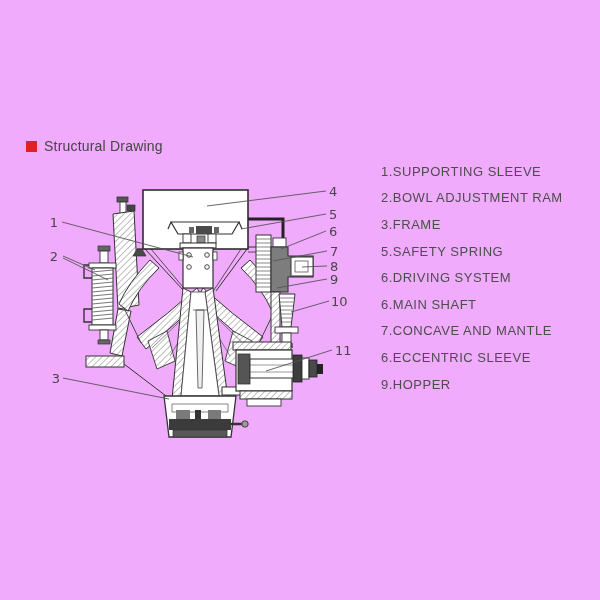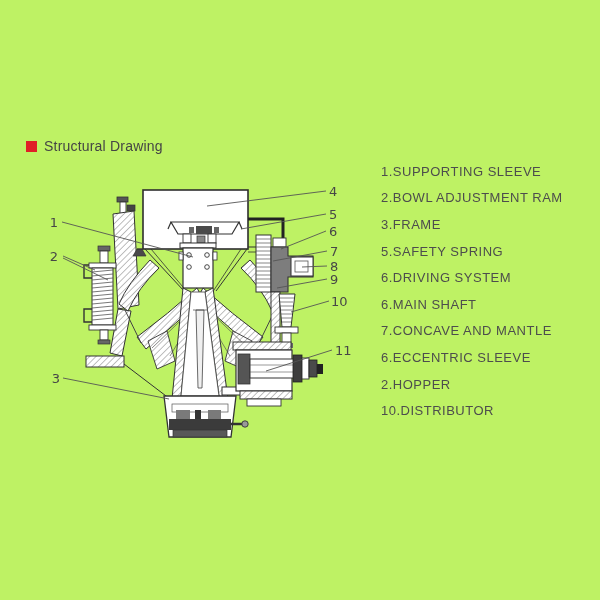--- a/index.html
+++ b/index.html
@@ -1,16 +1,16 @@
 <!DOCTYPE html>
 <html><head>
 <meta charset="utf-8">
 <style>
   html,body{margin:0;padding:0;background:#ffffff;}
-  .page{position:relative;width:600px;height:600px;background:#bef264;overflow:hidden;
+  .page{position:relative;width:600px;height:600px;background:#f0abfc;overflow:hidden;
         font-family:"Liberation Sans",sans-serif;}
   .header{position:absolute;left:26px;top:140px;display:flex;align-items:center;gap:7px;}
   .header .bullet{width:11px;height:11px;flex:0 0 auto;}
   .header .title{font-size:14px;font-weight:400;color:#454545;letter-spacing:.2px;line-height:12px;}
   .parts{position:absolute;left:381px;top:158px;width:210px;}
   .part-item{height:26.6px;display:flex;align-items:center;font-size:13px;color:#4d4d4d;
              letter-spacing:.5px;white-space:nowrap;}
   .diagram{position:absolute;left:40px;top:175px;width:312px;height:290px;}
   svg text{font-family:"DejaVu Sans",sans-serif;font-size:13px;fill:#474747;}
 </style>
@@ -28,22 +28,21 @@
 
   <div class="parts">
     <div class="part-item">1.SUPPORTING SLEEVE</div>
     <div class="part-item">2.BOWL ADJUSTMENT RAM</div>
     <div class="part-item">3.FRAME</div>
     <div class="part-item">5.SAFETY SPRING</div>
     <div class="part-item">6.DRIVING SYSTEM</div>
     <div class="part-item">6.MAIN SHAFT</div>
     <div class="part-item">7.CONCAVE AND MANTLE</div>
     <div class="part-item">6.ECCENTRIC SLEEVE</div>
-    <div class="part-item">2.HOPPER</div>
-    <div class="part-item">10.DISTRIBUTOR</div>
+    <div class="part-item">9.HOPPER</div>
   </div>
 
   <svg class="diagram" viewBox="40 175 312 290">
     <defs>
       <pattern id="h4" patternUnits="userSpaceOnUse" width="4.5" height="4.5" patternTransform="rotate(45)">
         <rect width="4.5" height="4.5" fill="#ffffff"></rect>
         <line x1="0" y1="0" x2="0" y2="4.5" stroke="#6f6f6f" stroke-width="0.9"></line>
       </pattern>
     </defs>
 

